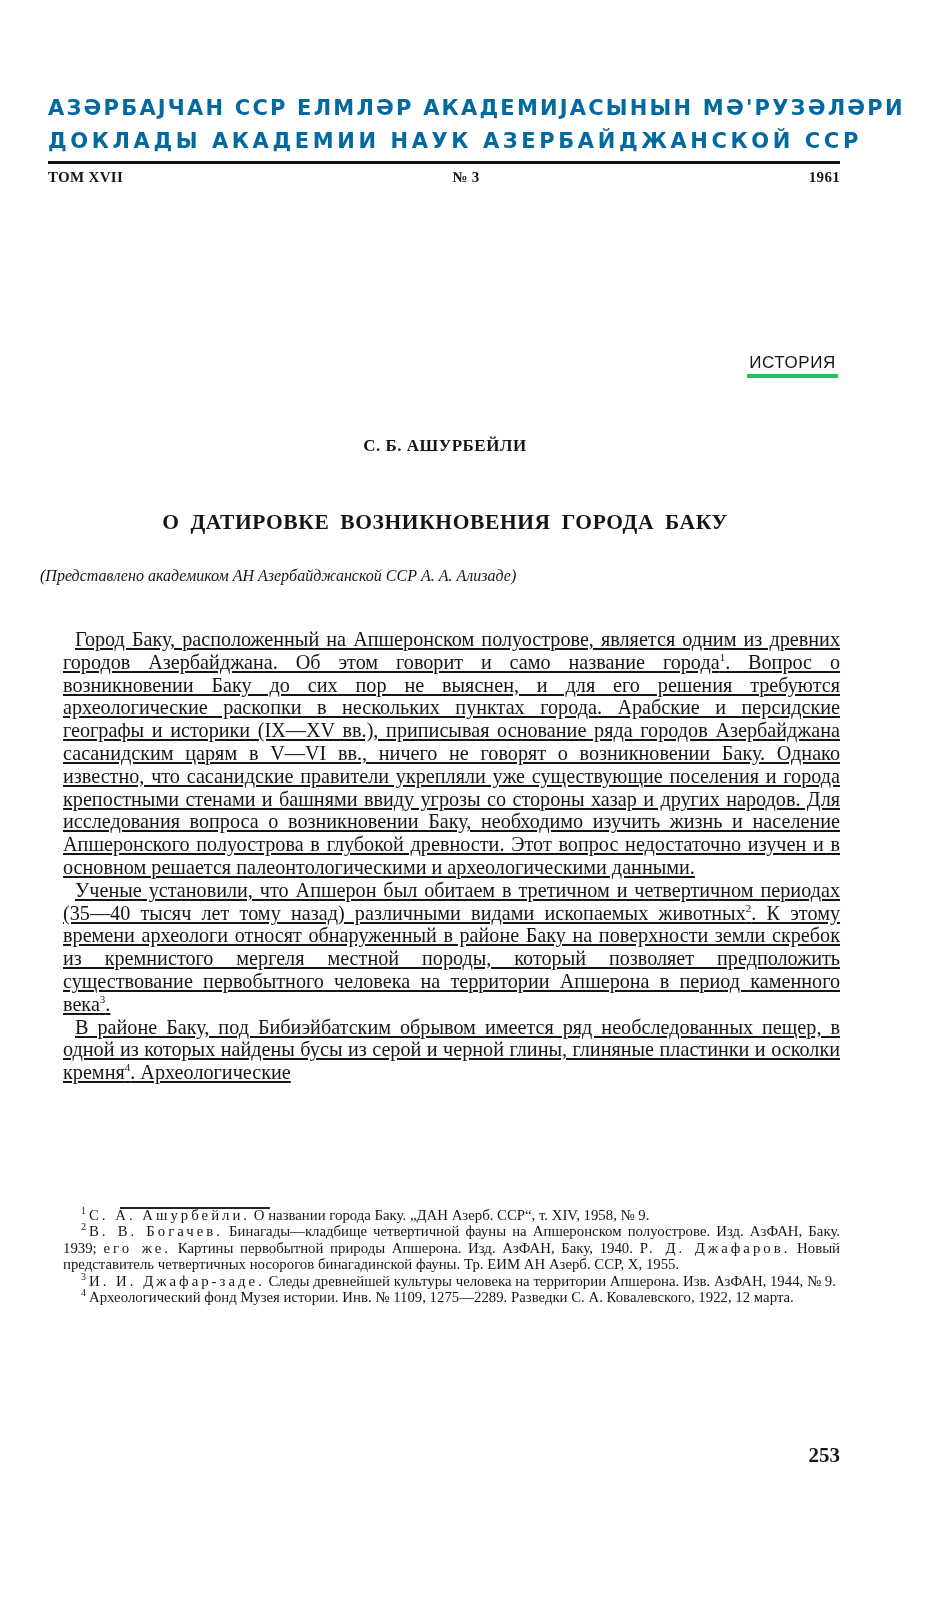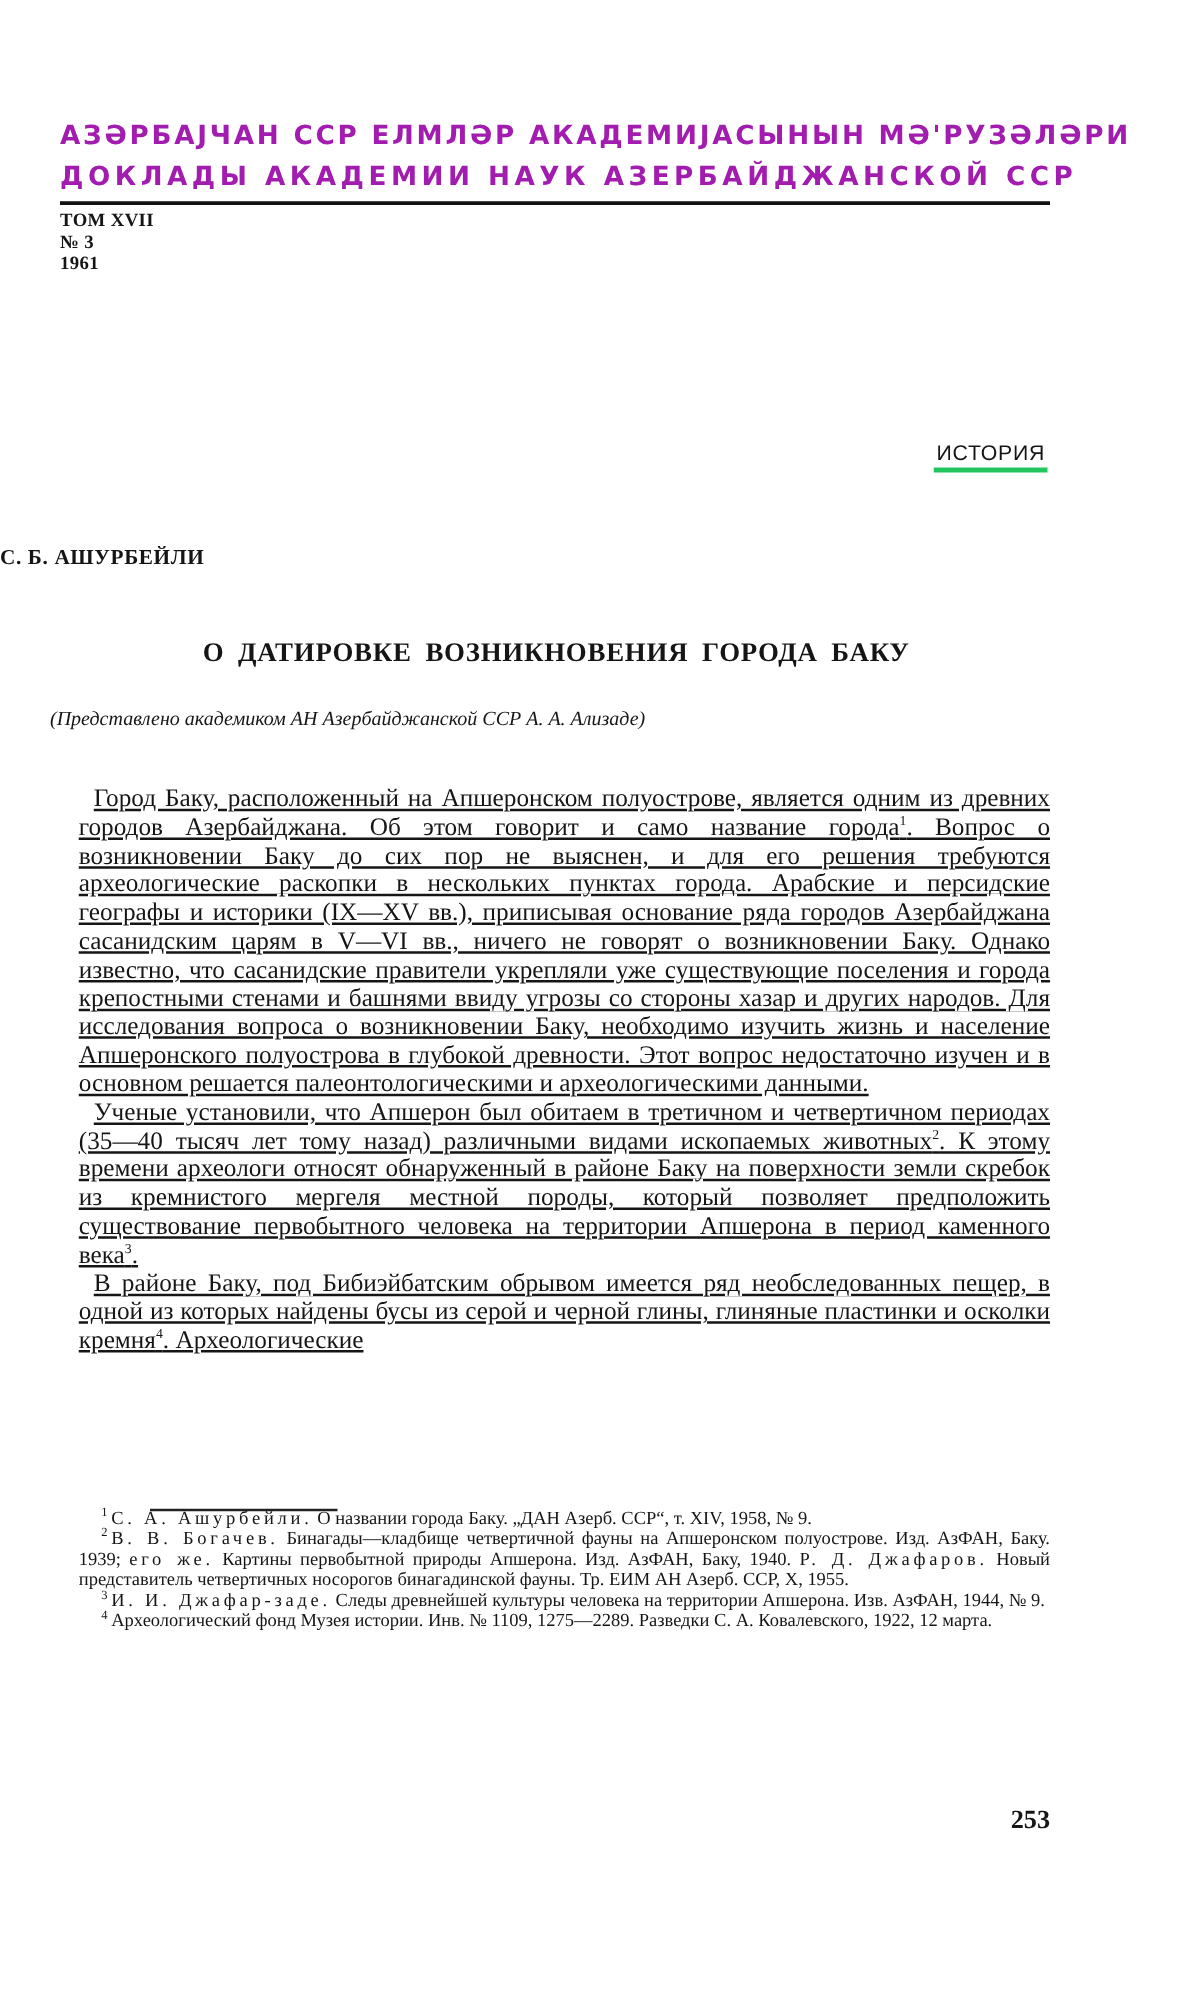--- a/index.html
+++ b/index.html
@@ -5,35 +5,35 @@
   html, body { margin: 0; padding: 0; }
   body {
     width: 950px; height: 1600px; background: #ffffff; color: #151515;
     position: relative; overflow: hidden;
     font-family: "Liberation Serif", "DejaVu Serif", serif;
   }
   .masthead { position: absolute; left: 48px; top: 92px; width: 792px; }
   .mast-line {
     font-family: "DejaVu Sans", "Liberation Sans", sans-serif;
     font-weight: bold; font-size: 21px; letter-spacing: 2.2px;
-    line-height: 33px; white-space: nowrap; color: #a21caf;
+    line-height: 33px; white-space: nowrap; color: #0369a1;
   }
   .mast-line.l2 { letter-spacing: 3.6px; }
   .mast-rule { height: 3px; background: #111; margin-top: 3px; }
   .issue-row {
     display: flex; justify-content: space-between; align-items: baseline;
-    font-weight: bold; font-size: 15px; margin-top: 5px; letter-spacing: 0.3px; flex-direction: column;
+    font-weight: bold; font-size: 15px; margin-top: 5px; letter-spacing: 0.3px;
   }
   .rubric {
     position: absolute; top: 353px; right: 112px;
     font-family: "Liberation Sans", sans-serif; font-size: 17px; letter-spacing: 0.6px;
     border-bottom: 4px solid #22c55e; padding: 0 2px 1px 2px;
   }
   .author {
-    position: absolute; top: 436px; left: 0; width: 890px; 
+    position: absolute; top: 436px; left: 0; width: 890px; text-align: center;
     font-weight: bold; font-size: 17px; letter-spacing: 0.5px;
   }
   .title {
     position: absolute; top: 510px; left: 0; width: 890px; text-align: center;
     font-weight: bold; font-size: 21.5px; letter-spacing: 0.6px; word-spacing: 5px;
   }
   .presented {
     position: absolute; top: 567px; left: 0; width: 778px; 
     font-style: italic; font-size: 16px; padding-left: 40px;
   }

